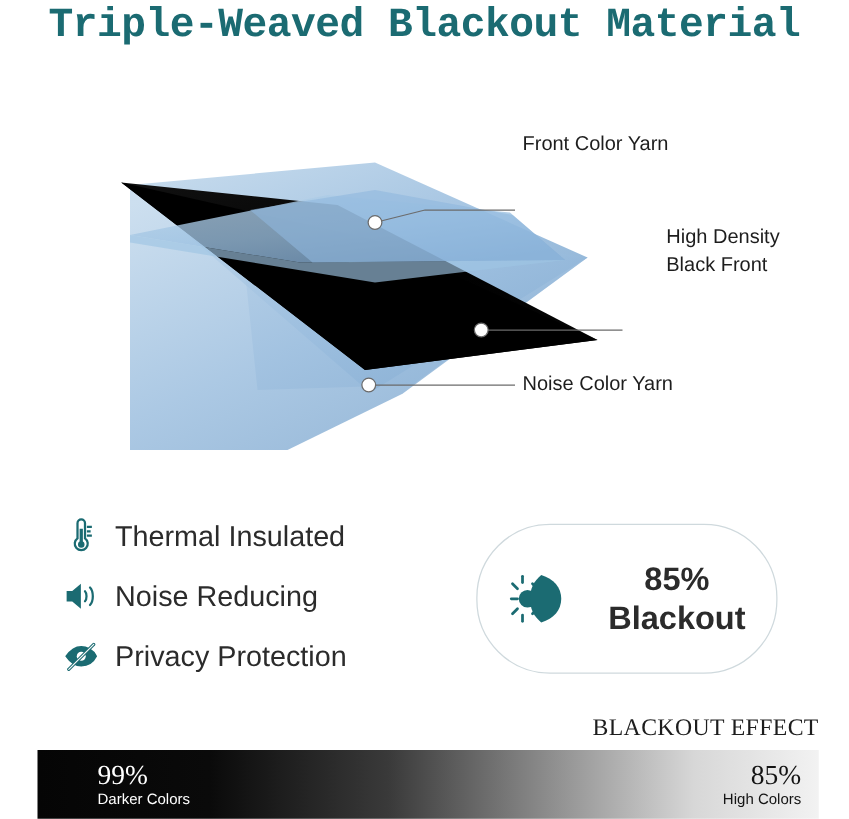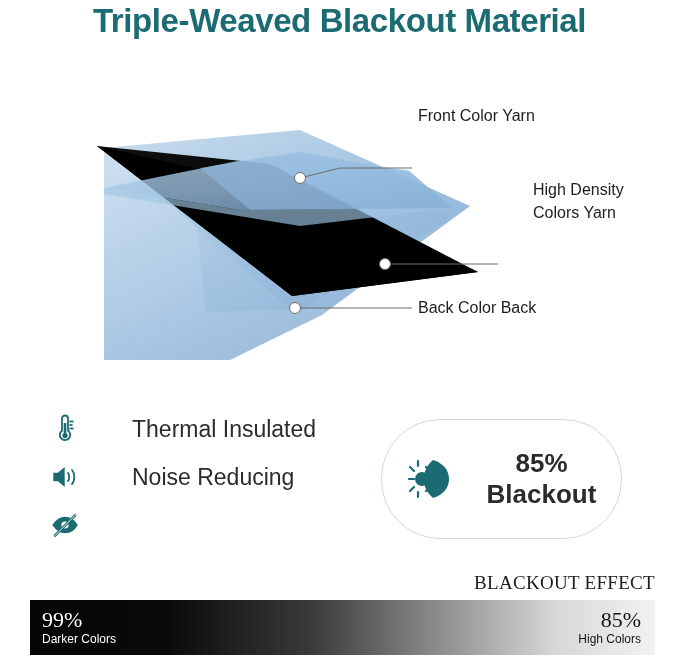--- a/index.html
+++ b/index.html
@@ -15,21 +15,21 @@
     overflow: hidden;
   }
 
   
   #title {
     position: absolute;
     left: 0;
     top: 2px;
     width: 679px;
     text-align: center;
-    font-family: Liberation Sans, sans-serif;
+    font-family: Liberation Mono, monospace;
     font-size: 33px;
     font-weight: bold;
     color: #1b6b72;
     letter-spacing: -0.4px;
     white-space: nowrap;
   }
 
   
   #fabric-diagram {
     position: absolute;
@@ -57,21 +57,20 @@
     position: absolute;
     left: 48px;
     top: 408px;
     width: 330px;
   }
   .feature-row {
     display: flex;
     align-items: center;
     height: 42px;
     margin-bottom: 6px;
-    gap: 40px;
   }
   .feature-icon {
     width: 34px;
     min-width: 34px;
     height: 34px;
     display: flex;
     align-items: center;
     justify-content: center;
     color: #1b6b72;
   }
@@ -134,20 +133,21 @@
   }
   #effect-bar {
     position: relative;
     width: 625px;
     height: 56px;
     background: linear-gradient(to right, #050505 0%, #0a0a0a 22%, #3a3a3a 45%, #8f8f8f 66%, #d7d7d7 84%, #f2f2f2 100%);
   }
   .bar-group {
     position: absolute;
     top: 7px;
+    margin-left: 36px;
   }
   #bar-left  { left: 12px; text-align: left; }
   #bar-right { right: 14px; text-align: right; }
   .bar-pct {
     font-family: "Liberation Serif", serif;
     font-size: 22px;
     line-height: 25px;
     white-space: nowrap;
   }
   .bar-sub {
@@ -206,22 +206,22 @@
       <path d="M300 118 L340 108 L412 108"></path>
       <circle cx="300" cy="118" r="5.5" fill="#ffffff" stroke="#6b6b6b"></circle>
       <path d="M385 204 L498 204"></path>
       <circle cx="385" cy="204" r="5.5" fill="#ffffff" stroke="#6b6b6b"></circle>
       <path d="M295 248 L340 248 L412 248"></path>
       <circle cx="295" cy="248" r="5.5" fill="#ffffff" stroke="#6b6b6b"></circle>
     </g>
   </svg>
 
   <div class="callout-label" id="label-front">Front  Color Yarn</div>
-  <div class="callout-label" id="label-high"><span>High Density</span><br><span>Colors Yarn</span></div>
-  <div class="callout-label" id="label-back">Back Color Back</div>
+  <div class="callout-label" id="label-high"><span>High Density</span><br><span>Black Front</span></div>
+  <div class="callout-label" id="label-back">Noise Color Yarn</div>
 </div>
 
 <div id="features">
 
   <div class="feature-row">
     <div class="feature-icon">
       <svg width="26" height="30" viewBox="0 0 26 30" fill="none" stroke="#1b6b72" stroke-width="1.8">
         <path d="M10 4.5a3 3 0 0 1 6 0v12.2a5.2 5.2 0 1 1-6 0z"></path>
         <line x1="13" y1="9" x2="13" y2="20" stroke-width="2.6"></line>
         <circle cx="13" cy="21.6" r="2.6" fill="#1b6b72" stroke="none"></circle>
@@ -246,20 +246,21 @@
 
   <div class="feature-row">
     <div class="feature-icon">
       <svg width="30" height="26" viewBox="0 0 30 26" fill="none" stroke="#1b6b72" stroke-width="1.8">
         <path d="M3 13c3.6-5.2 8-7.6 12-7.6S24.4 7.8 27 13c-2.6 5.2-7 7.6-12 7.6S6.6 18.2 3 13z" fill="#1b6b72" stroke="#1b6b72" stroke-width="1.3"></path>
         <circle cx="15" cy="13" r="3.6" fill="#ffffff" stroke="none"></circle>
         <line x1="5" y1="23.5" x2="25" y2="3.5" stroke="#1b6b72" stroke-width="2.6" stroke-linecap="round"></line>
         <line x1="5" y1="23.5" x2="25" y2="3.5" stroke="#ffffff" stroke-width="0.9" stroke-linecap="round"></line>
       </svg>
     </div>
+    <div class="feature-text">Privacy Protection</div>
   </div>
 
 </div>
 
 <div id="blackout-badge">
   <div id="badge-icon">
     <svg width="56" height="50" viewBox="0 0 56 50" fill="none">
       <g stroke="#1b6b72" stroke-width="2.2" stroke-linecap="round">
         <line x1="13" y1="7" x2="13" y2="12"></line>
         <line x1="4" y1="25" x2="9" y2="25"></line>

